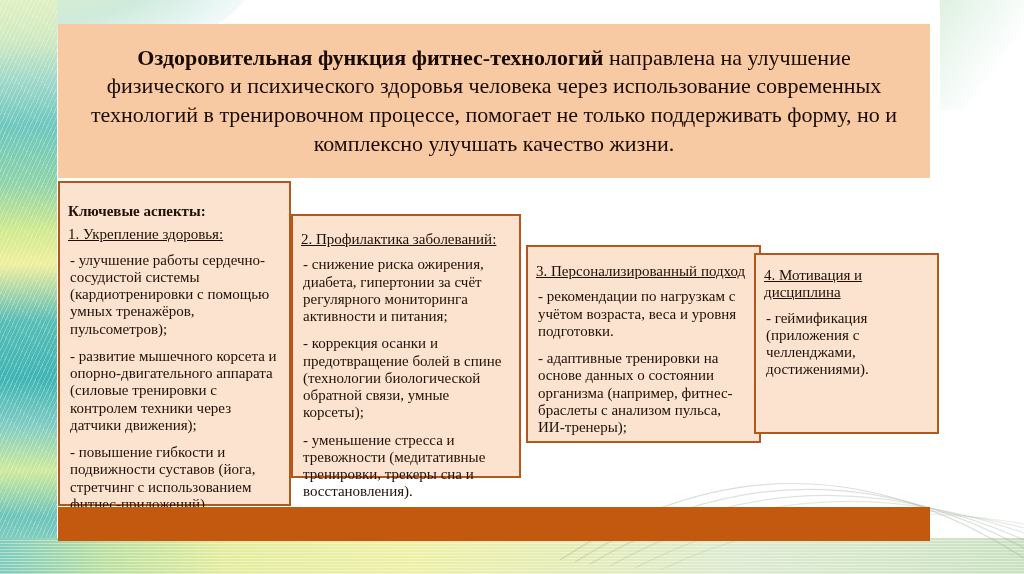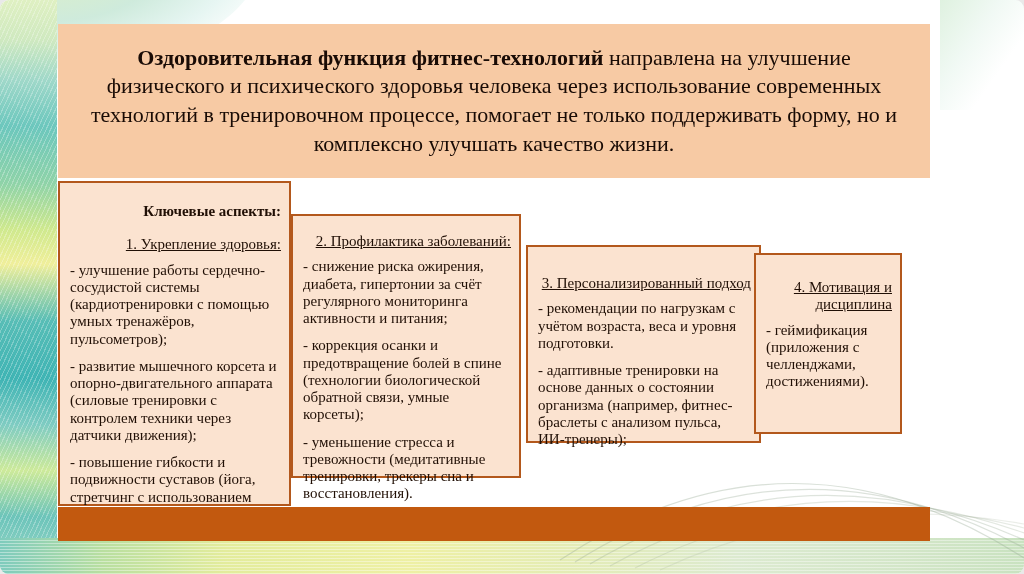--- a/index.html
+++ b/index.html
@@ -3,21 +3,20 @@
 <meta charset="utf-8">
 <style>
   html,body{margin:0;padding:0;background:#e9e9e9;}
   .slide{
     position:relative;
     width:1024px;height:574px;
     background:#ffffff;
     overflow:hidden;
     font-family:"Liberation Serif","DejaVu Serif",serif;
     color:#1d0f06;
-    border-radius:9px;
   }
   
   .left-band{
     position:absolute;left:0;top:0;width:57px;height:574px;
     background:
       repeating-linear-gradient(115deg, rgba(255,255,255,.28) 0 1px, rgba(255,255,255,0) 1px 4px),
       linear-gradient(180deg,
         #dff0c2 0%, #cfe9c0 7%, #9fd8c9 14%, #6cc7bd 22%,
         #8fd3a8 32%, #cfe98e 40%, #f0ef9b 46%,
         #57bdb6 56%, #3fb4b4 66%, #7fccc2 74%,
@@ -62,30 +61,30 @@
     position:absolute;
     background:#fbe3d0;
     border:2px solid #b3581c;
     box-sizing:border-box;
     z-index:2;
     padding:10px 8px 8px 8px;
     font-size:15px;line-height:1.15;
     color:#200f05;
   }
   .cbox .hdr{
-    text-align:right;font-weight:bold;margin:4px 0 6px 0;
+    text-align:left;font-weight:bold;margin:4px 0 6px 0;
   }
   .cbox .subhdr{
-    text-align:right;text-decoration:underline;margin:16px 0 8px 0;
+    text-align:left;text-decoration:underline;margin:4px 0 8px 0;
   }
   .cbox p{margin:0 0 10px 0;padding:0 2px;font-family:Liberation Serif, serif;}
   #box1{left:58px;top:181px;width:233px;height:325px;padding-top:16px;}
-  #box2{left:291px;top:214px;width:230px;height:264px;padding-top:1px;}
+  #box2{left:291px;top:214px;width:230px;height:264px;padding-top:11px;}
   #box3{left:526px;top:245px;width:235px;height:198px;padding-top:12px;}
-  #box4{left:754px;top:253px;width:148px;height:181px;padding-top:8px;}
+  #box4{left:754px;top:253px;width:185px;height:181px;padding-top:8px;}
   
   .accent-bar{
     position:absolute;left:58px;top:507px;width:872px;height:34px;
     background:#c2590f;z-index:3;
   }
 </style>
 </head>
 <body>
 
 <div class="slide">

